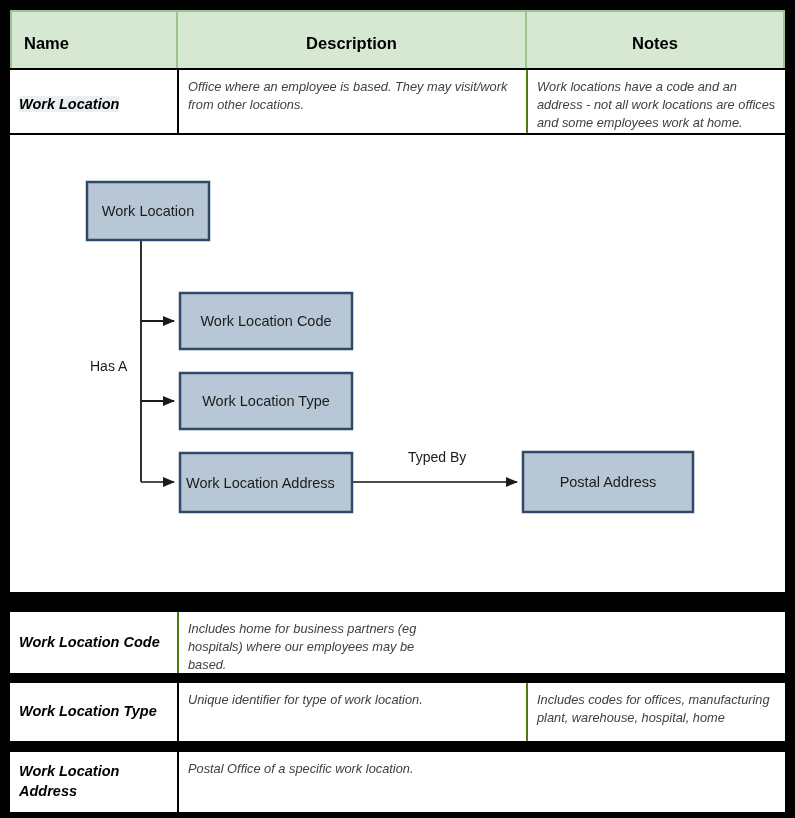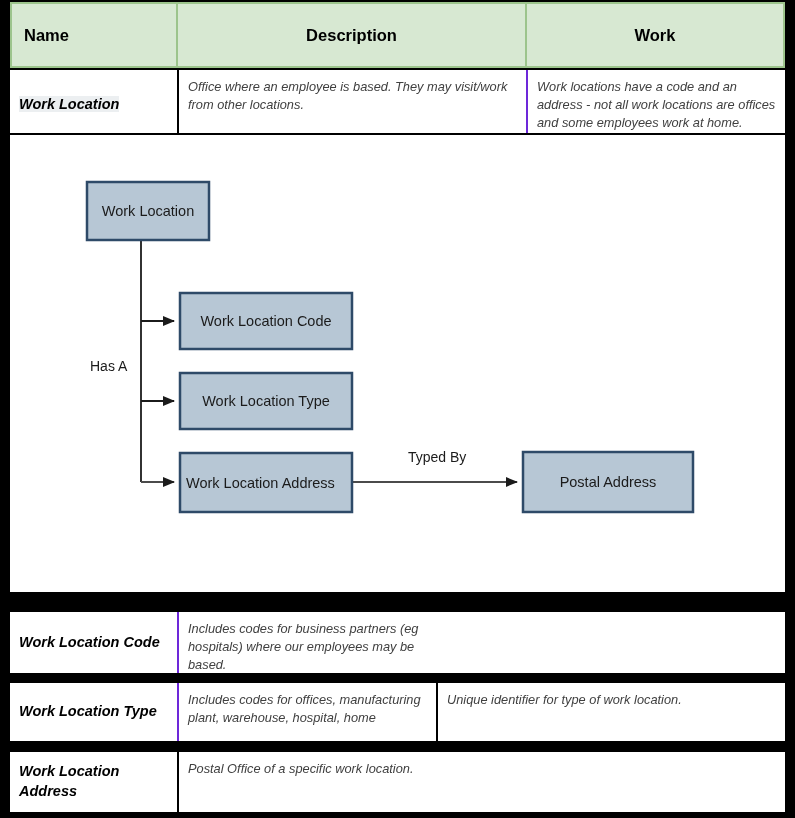--- a/index.html
+++ b/index.html
@@ -40,21 +40,21 @@
     border: 2px solid #000000;
   }
 
   .cell {
     box-sizing: border-box;
     background: #ffffff;
     padding: 8px 9px 8px 9px;
   }
   .c-name   { width: 167px; flex: 0 0 167px; }
   .c-desc   { width: 349px; flex: 0 0 349px; border-left: 2px solid #000000; }
-  .c-notes  { width: 259px; flex: 0 0 259px; border-left: 2px solid #6d28d9; }
+  .c-notes  { width: 259px; flex: 0 0 259px; border-left: 2px solid #4d7c0f; }
 
   
   .hdr {
     display: flex;
     width: 779px;
     box-sizing: border-box;
     border: 2px solid #000000;
   }
   .hdr .cell {
     background: #d7e8d2;
@@ -141,24 +141,24 @@
 
   .row.r-code .c-name,
   .row.r-type .c-name,
   .row.r-addr .c-name { display: flex; align-items: center; }
 </style>
 </head>
 <body>
 
 <div class="page">
 
-  <div class="tbl hdr" style="top:0;">
+  <div class="tbl hdr" style="top:8px;">
     <div class="cell c-name">Name</div>
     <div class="cell c-desc">Description</div>
-    <div class="cell c-notes">Work</div>
+    <div class="cell c-notes">Notes</div>
   </div>
 
   <div class="tbl row r-main">
     <div class="cell c-name">
       <span class="term-name"><span class="hl">Work Location</span></span>
     </div>
     <div class="cell c-desc term-text">Office where an employee is based.  They may visit/work from other locations.</div>
     <div class="cell c-notes term-text">Work locations have a code and an address - not all work locations are offices and some employees work at home.</div>
   </div>
 
@@ -210,29 +210,29 @@
 
       <text class="edge-label" x="80" y="236">Has A</text>
       <text class="edge-label" x="398" y="327">Typed By</text>
     </svg>
   </div>
 
   <div class="tbl row r-code">
     <div class="cell c-name">
       <span class="term-name">Work Location Code</span>
     </div>
-    <div class="cell c-notes term-text">Includes codes for business partners (eg hospitals) where our employees may be based.</div>
+    <div class="cell c-notes term-text">Includes home for business partners (eg hospitals) where our employees may be based.</div>
   </div>
 
   <div class="tbl row r-type">
     <div class="cell c-name">
       <span class="term-name">Work Location Type</span>
     </div>
+    <div class="cell c-desc term-text">Unique identifier for type of work location.</div>
     <div class="cell c-notes term-text">Includes codes for offices, manufacturing plant, warehouse, hospital, home</div>
-    <div class="cell c-desc term-text">Unique identifier for type of work location.</div>
   </div>
 
   <div class="tbl row r-addr">
     <div class="cell c-name">
       <span class="term-name">Work Location Address</span>
     </div>
     <div class="cell c-desc term-text">Postal Office of a specific work location.</div>
   </div>
 
 </div>

